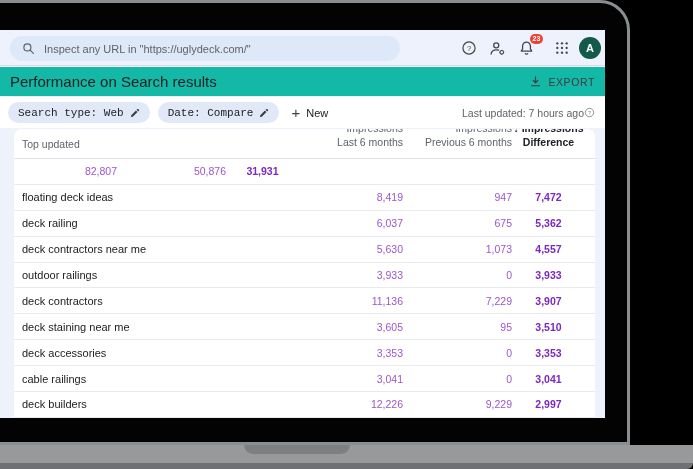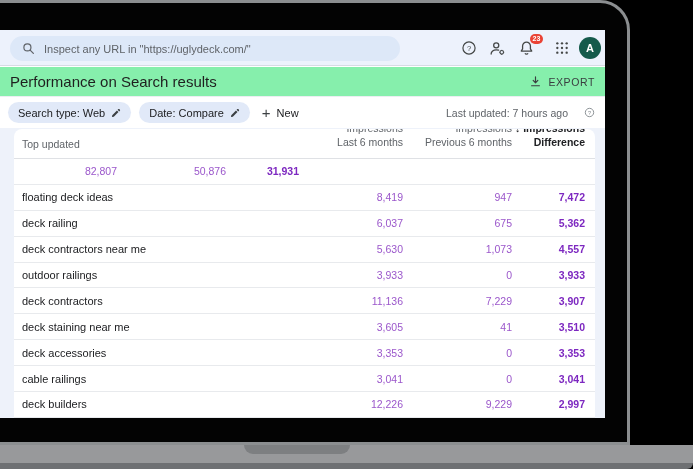--- a/index.html
+++ b/index.html
@@ -32,49 +32,49 @@
   .iconbtn { border:none; background:transparent; cursor:pointer; display:flex;
              align-items:center; justify-content:center; padding:0; position:relative; }
   .badge { position:absolute; top:-6px; right:-8px; background:#ea4335; color:#fff;
            font-size:7px; font-weight:700; line-height:10px; height:10px; min-width:13px;
            border-radius:6px; text-align:center; padding:0 2px; }
   .avatar { width:22px; height:22px; border-radius:50%; background:#145a4b; color:#fff;
             font-size:11px; font-weight:700; display:flex; align-items:center;
             justify-content:center; border:none; cursor:pointer; }
 
   
-  .pagehead { position:absolute; left:0; top:37px; width:605px; height:29px; background:#86efac;
+  .pagehead { position:absolute; left:0; top:37px; width:605px; height:29px; background:#14b8a6;
               display:flex; align-items:center; }
   .page-title { font-size:15px; color:#1f1f1f; margin-left:10px; }
   .export-btn { position:absolute; right:10px; top:0; height:29px; display:flex; align-items:center;
                 gap:6px; border:none; background:transparent; cursor:pointer;
                 font-family:inherit; font-size:10.5px; font-weight:400; letter-spacing:.6px; color:#3a3d40; }
 
   
   .filterbar { position:absolute; left:0; top:66px; width:605px; height:32px; background:#fff;
                border-top:1px solid #eceef2; display:flex; align-items:center; }
   .chip { height:21px; border-radius:11px; background:#e1e9f8; border:none; cursor:pointer;
           display:flex; align-items:center; gap:6px; padding:0 10px; margin-left:8px;
-          font-family:Liberation Sans, sans-serif; font-size:11px; color:#202124; }
+          font-family:Liberation Mono, monospace; font-size:11px; color:#202124; }
   .new-btn { height:21px; border:none; background:transparent; cursor:pointer; display:flex;
              align-items:center; gap:6px; margin-left:12px; font-family:inherit;
              font-size:11px; color:#202124; }
   .plus { font-size:15px; font-weight:400; line-height:1; color:#3c4043; }
-  .last-updated { position:absolute; right:10px; display:flex; align-items:center; gap:16px;
+  .last-updated { position:absolute; right:10px; display:flex; align-items:center; gap:0;
                   font-size:10.5px; color:#5f6368; }
 
   
   .content { position:absolute; left:0; top:98px; width:605px; height:290px; background:#eef2fa; }
   .card { position:absolute; left:14px; top:1px; width:581px; height:300px;
           background:#fff; border-radius:8px 8px 0 0; }
   .trow, .thead-line { display:flex; align-items:center; padding:0 10px 0 8px; }
   .cell-q { flex:1; text-align:left; overflow:hidden; white-space:nowrap; }
   .cell-1 { width:95px;  text-align:right; }
   .cell-2 { width:109px; text-align:right; }
-  .cell-3 { width:73px;  text-align:right; }
+  .cell-3 { width:73px;  text-align:center; }
   .thead { height:29px; overflow:hidden; position:relative; }
   .thead-clip { margin-top:-7px; height:12px; line-height:12px; font-size:10.5px; color:#5f6368; }
   .thead-clip .cell-3 { color:#202124; font-weight:700; }
   .thead-sub { height:16px; line-height:16px; font-size:10.5px; color:#5f6368; }
   .thead-sub .cell-3 { color:#202124; font-weight:700; }
   .topq { position:absolute; left:8px; top:9px; font-size:10.5px; color:#5f6368; }
   .thead-divider { border-top:1px solid #dfe1e5; }
   .trow { height:25.9px; border-bottom:1px solid #e8eaed; cursor:pointer; }
   .trow .cell-q { font-size:11px; color:#202124; }
   .num { font-size:10.5px; color:#9b57cb; }
@@ -228,21 +228,21 @@
         </div>
         <div class="trow">
           <span class="cell-q">deck contractors</span>
           <span class="cell-1 num">11,136</span>
           <span class="cell-2 num">7,229</span>
           <span class="cell-3 num-diff">3,907</span>
         </div>
         <div class="trow">
           <span class="cell-q">deck staining near me</span>
           <span class="cell-1 num">3,605</span>
-          <span class="cell-2 num">41</span>
+          <span class="cell-2 num">95</span>
           <span class="cell-3 num-diff">3,510</span>
         </div>
         <div class="trow">
           <span class="cell-q">deck accessories</span>
           <span class="cell-1 num">3,353</span>
           <span class="cell-2 num">0</span>
           <span class="cell-3 num-diff">3,353</span>
         </div>
         <div class="trow">
           <span class="cell-q">cable railings</span>

